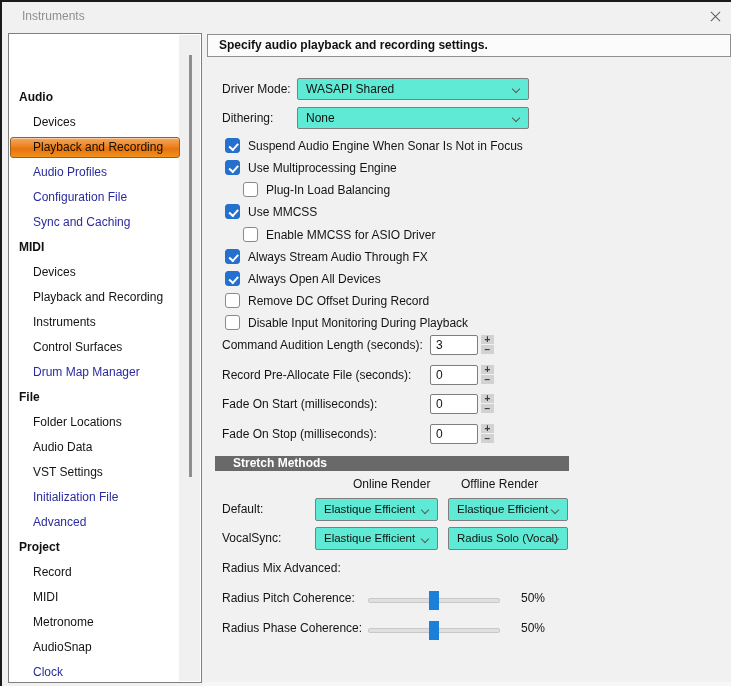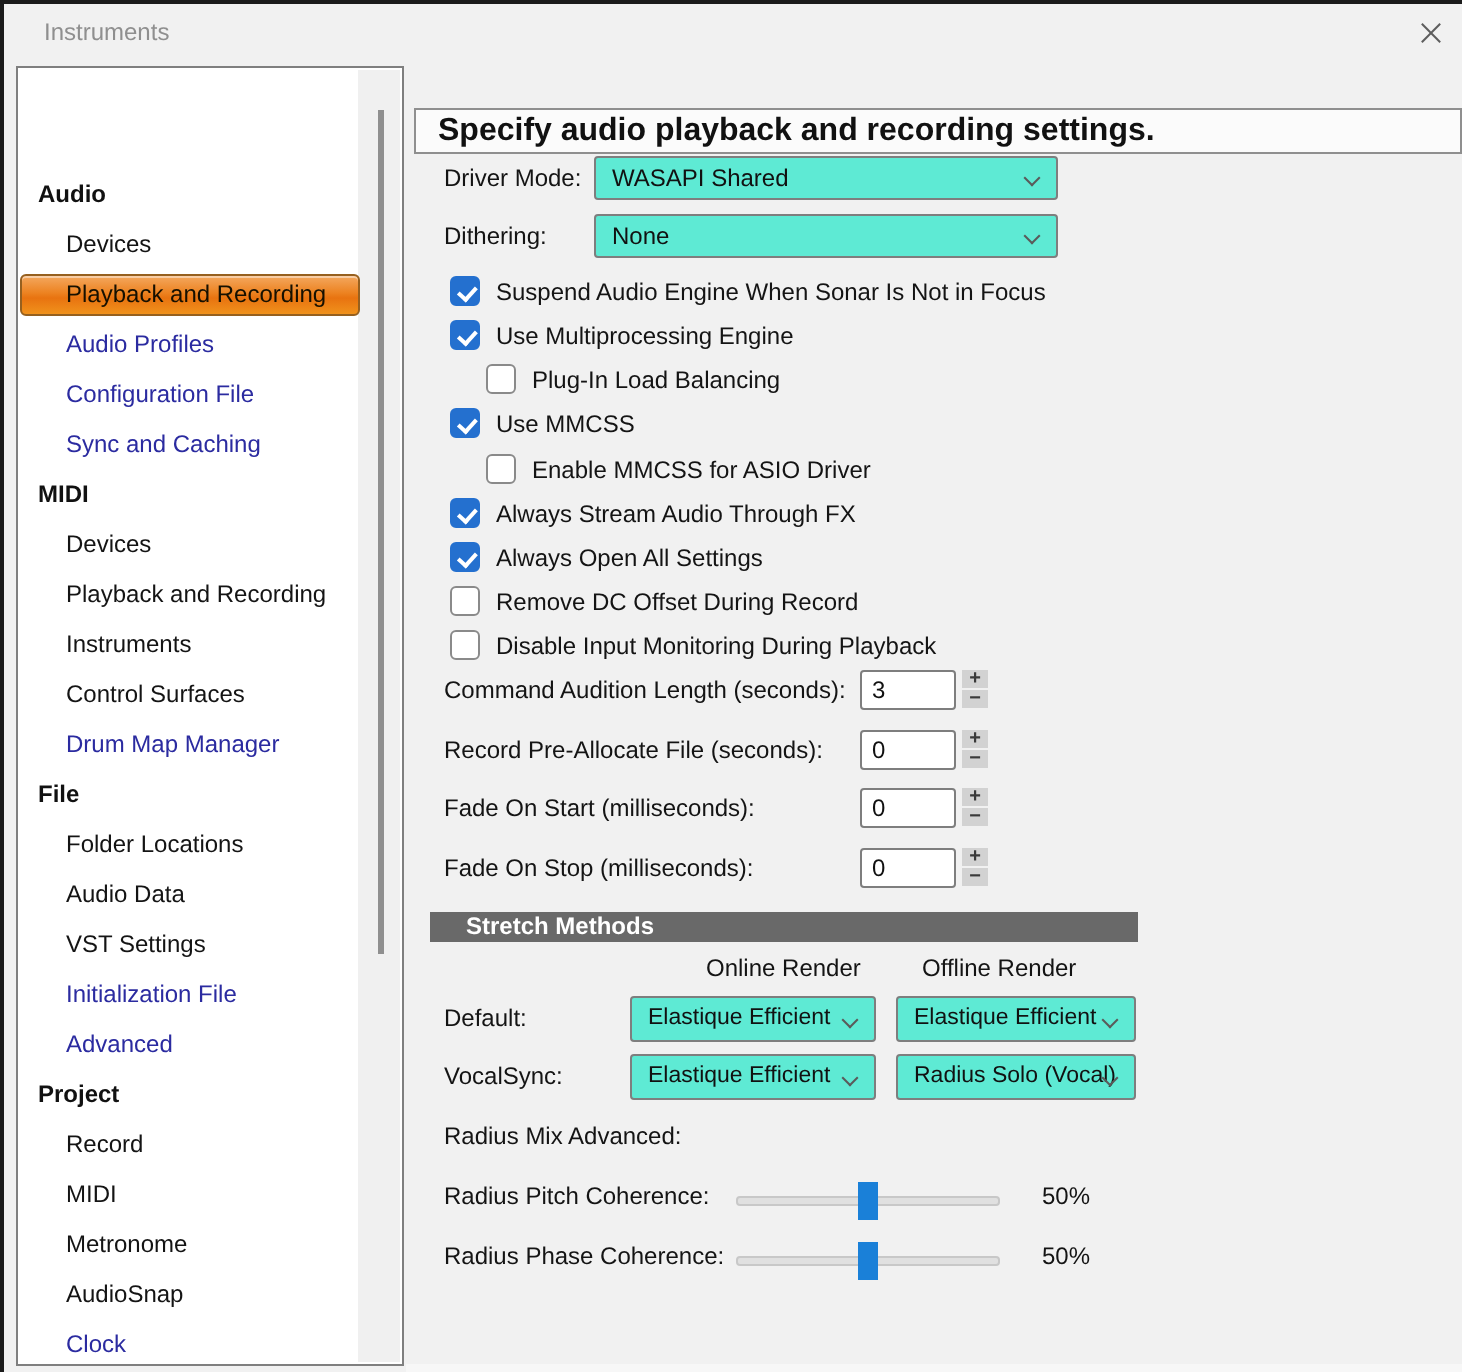--- a/index.html
+++ b/index.html
@@ -25,21 +25,21 @@
   .srow.item { padding-left:23px; color:#141414; }
   .srow.link { padding-left:23px; color:#2b2ba0; }
   .srow .sel-bg { position:absolute; left:0; top:2px; width:170px; height:21px; border:1px solid #96601f; border-radius:3px;
       background:linear-gradient(180deg,#f4a85f 0%,#ec8220 45%,#e87310 58%,#f0921c 100%);
       box-shadow:inset 0 1px 0 rgba(255,255,255,.45); }
   .srow.selected { color:#161000; }
   .srow .row-label { position:relative; }
 
   
   .desc-box { position:absolute; left:207px; top:34px; width:524px; height:23px; background:#fbfbfb; border:1px solid #8f8f8f;
-      font-size:16px; font-weight:bold; color:#111; line-height:21px; padding-left:11px; white-space:nowrap;margin-top:20px; }
+      font-size:12px; font-weight:bold; color:#111; line-height:21px; padding-left:11px; white-space:nowrap; }
   .lbl { position:absolute; font-size:12px; color:#141414; white-space:nowrap; }
   .dd { position:absolute; background:#5eead4; border:1px solid #7e7e7e; border-radius:2px; font-size:12px; color:#111;
       padding-left:8px; white-space:nowrap; overflow:hidden; }
   .chev { position:absolute; right:9px; width:6px; height:6px; border-right:1.3px solid #5a5a5a; border-bottom:1.3px solid #5a5a5a; transform:rotate(45deg); }
 
   .cbrow { position:absolute; height:17px; display:flex; align-items:center; font-size:12px; color:#141414; white-space:nowrap; }
   .cb { position:relative; width:15px; height:15px; border:1px solid #8a8a8a; border-radius:3px; background:#ffffff; margin-right:8px; flex:0 0 auto; }
   .cb.checked { background:#2470cf; border-color:#2470cf; }
   .cb.checked::after { content:""; position:absolute; left:2.5px; top:3.5px; width:7px; height:3.5px;
       border-left:2px solid #fff; border-bottom:2px solid #fff; transform:rotate(-48deg); }
@@ -137,21 +137,21 @@
   <div class="cbrow" style="left:243px;top:226px">
     <span class="cb"></span>
     <span>Enable MMCSS for ASIO Driver</span>
   </div>
   <div class="cbrow" style="left:225px;top:248px">
     <span class="cb checked"></span>
     <span>Always Stream Audio Through FX</span>
   </div>
   <div class="cbrow" style="left:225px;top:270px">
     <span class="cb checked"></span>
-    <span>Always Open All Settings</span>
+    <span>Always Open All Devices</span>
   </div>
   <div class="cbrow" style="left:225px;top:292px">
     <span class="cb"></span>
     <span>Remove DC Offset During Record</span>
   </div>
   <div class="cbrow" style="left:225px;top:314px">
     <span class="cb"></span>
     <span>Disable Input Monitoring During Playback</span>
   </div>
 

